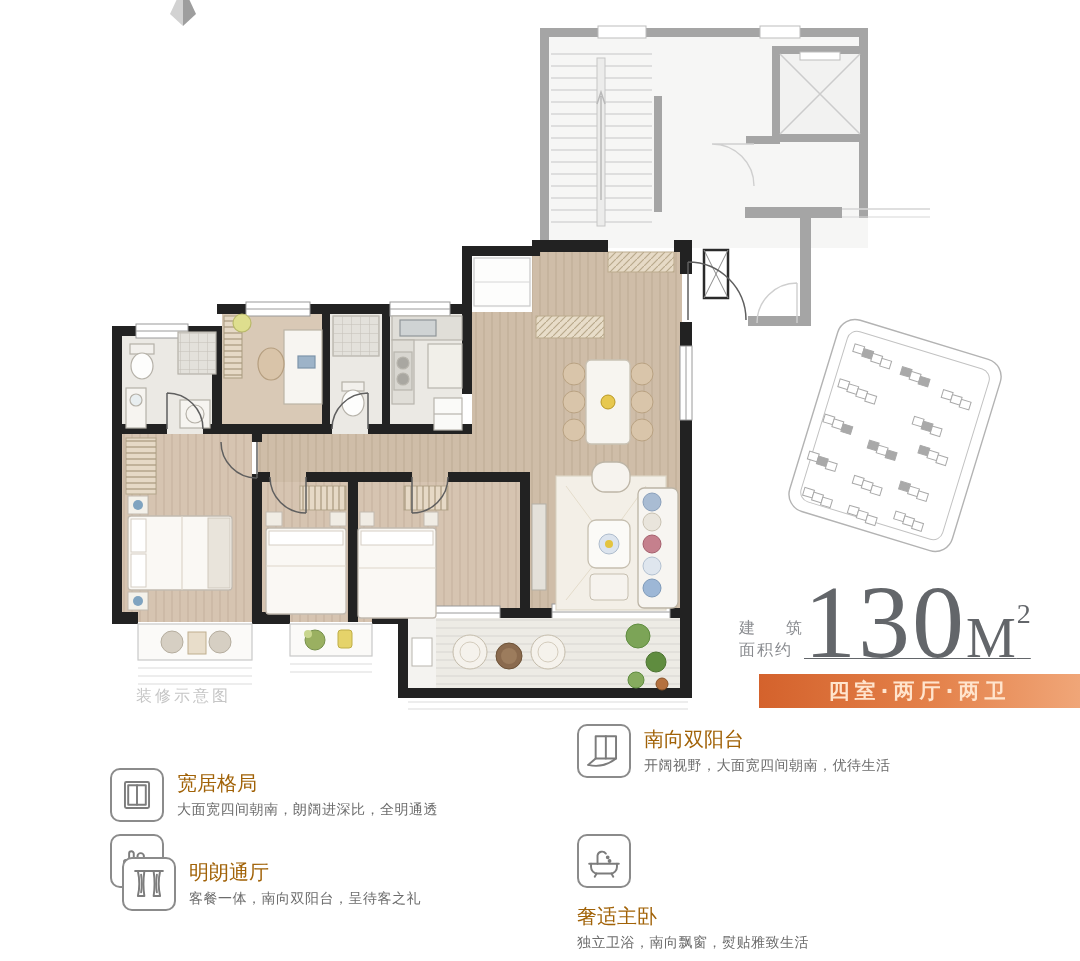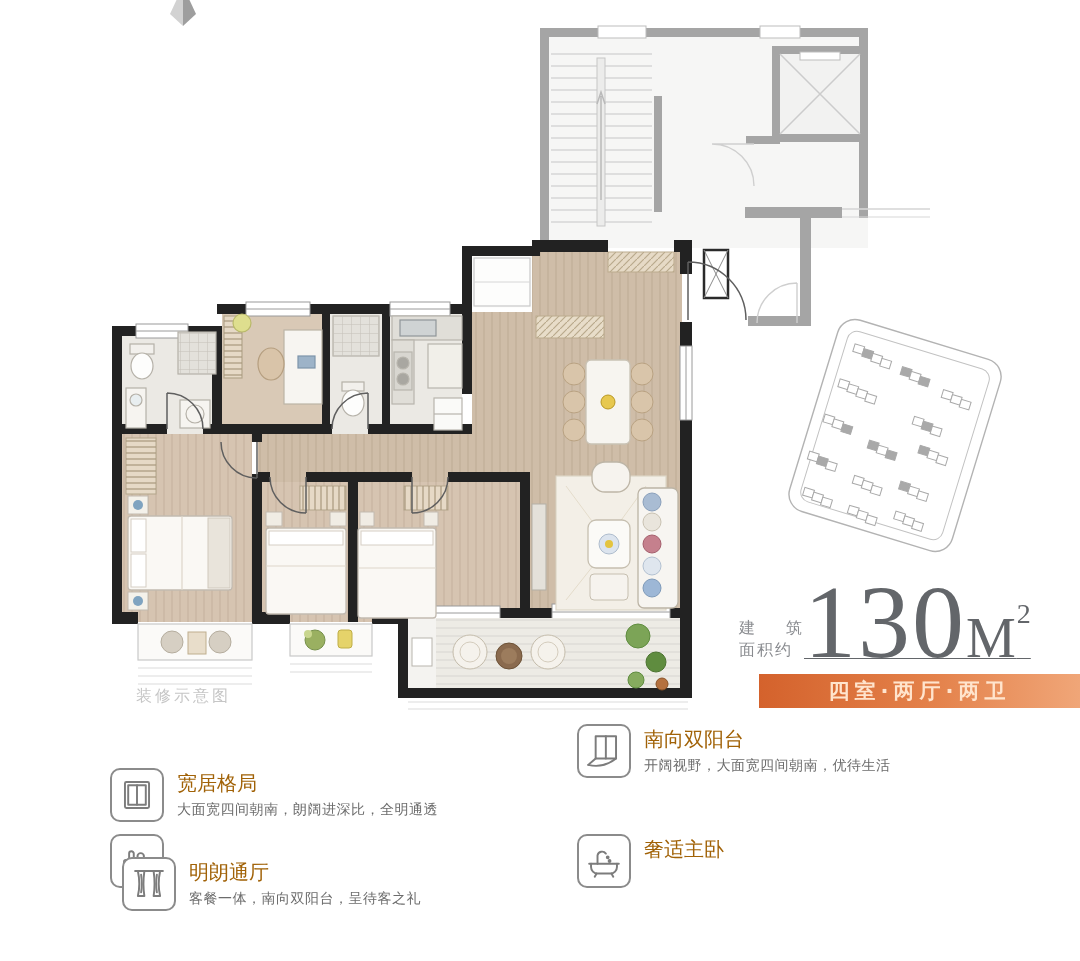--- a/index.html
+++ b/index.html
@@ -477,30 +477,31 @@
         <line x1="18" y1="35" x2="10" y2="42"></line>
         <path d="M10,42 q16,4 30,-7"></path>
       </svg>
     </div>
     <div class="ftxt">
       <div class="ftitle">南向双阳台</div>
       <div class="fdesc">开阔视野，大面宽四间朝南，优待生活</div>
     </div>
   </div>
 
-  <div class="feat" style="left:577px;top:834px;">
+  <div class="feat" style="left:577px;top:834px;flex-direction:column;">
     <div class="fbox">
       <svg width="54" height="54" viewBox="0 0 54 54">
         <line x1="11" y1="30" x2="43" y2="30"></line>
         <path d="M13,30 v3.5 a7,7 0 0 0 7,7 h14 a7,7 0 0 0 7,-7 V30"></path>
         <line x1="19" y1="40.5" x2="17" y2="44"></line>
           <line x1="35" y1="40.5" x2="37" y2="44"></line>
         <path d="M20,30 v-9 a5,5 0 0 1 9,-2"></path>
         <circle cx="31" cy="23" r="1"></circle>
           <circle cx="33" cy="27" r="1"></circle>
       </svg>
     </div>
     <div class="ftxt">
       <div class="ftitle">奢适主卧</div>
+      <div class="fdesc">独立卫浴，南向飘窗，熨贴雅致生活</div>
     </div>
   </div>
 
 </div>
 
 </body></html>

